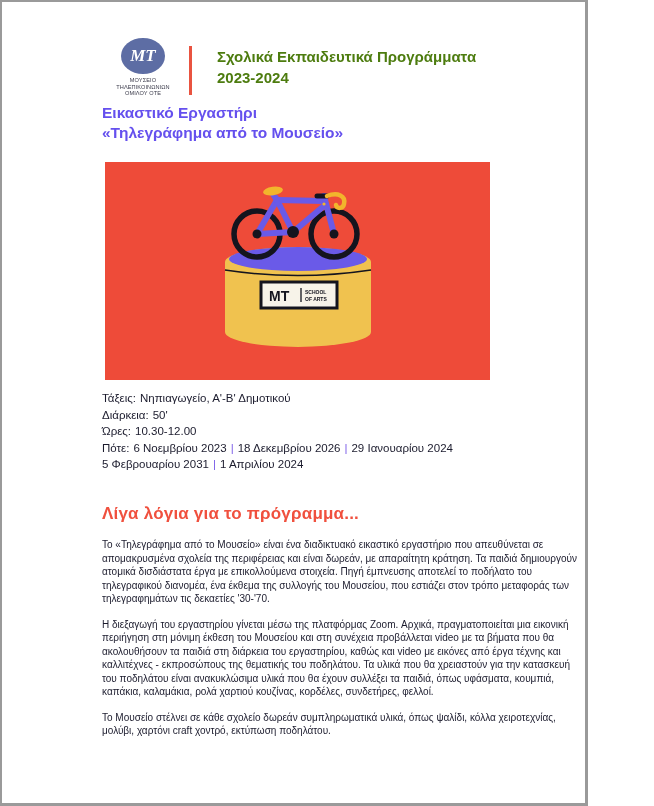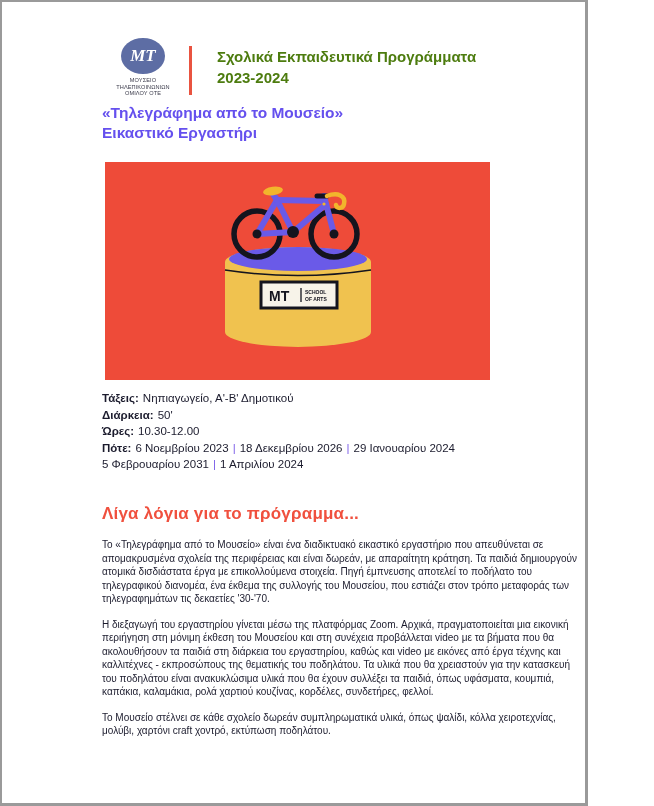--- a/index.html
+++ b/index.html
@@ -33,21 +33,21 @@
   .program-title { position:absolute; left:100px; top:101px; margin:0; font-size:15.5px; font-weight:bold; line-height:20px; color:#6550ee; }
   .program-title span { display:block; }
 
   
   .illustration { position:absolute; left:103px; top:160px; width:385px; height:218px; }
   .illustration svg { display:block; }
   svg text { font-family:"Liberation Sans","DejaVu Sans",sans-serif; }
 
   
   .details { position:absolute; left:100px; top:388px; font-size:11.5px; line-height:16.5px; color:#1b1b2d; white-space:nowrap; }
-  .detail-label { font-weight:bold; margin-right:4px; }
+  .detail-label { font-weight:normal; margin-right:4px; }
   .sep { color:#7a5ce8; margin:0 4px; }
 
   
   .about-heading { position:absolute; left:100px; top:502px; margin:0; font-size:17px; font-weight:bold; letter-spacing:0.2px; color:#f0503e; }
   .about-body { position:absolute; left:100px; top:536px; width:481px; font-size:10px; line-height:13.5px; color:#1b1b2d; }
   .about-body p { margin:0 0 12px; }
 </style>
 </head>
 <body>
 
@@ -62,22 +62,22 @@
   </div>
 
   <div class="header-divider"></div>
 
   <div class="header-title">
     <div>Σχολικά Εκπαιδευτικά Προγράμματα</div>
     <div>2023-2024</div>
   </div>
 
   <h1 class="program-title">
+    <span>Εικαστικό Εργαστήρι</span>
     <span>«Τηλεγράφημα από το Μουσείο»</span>
-    <span>Εικαστικό Εργαστήρι</span>
   </h1>
 
   <div class="illustration">
     <svg viewBox="0 0 385 218" width="385" height="218">
       <rect width="385" height="218" fill="#ee4b39"></rect>
 
       <path d="M120,100 L120,170 A73,15 0 0 0 266,170 L266,100 Z" fill="#f0c24f"></path>
       <ellipse cx="193" cy="100" rx="73" ry="15" fill="#f0c24f"></ellipse>
       <ellipse cx="193" cy="97" rx="69" ry="12" fill="#6a5ae8"></ellipse>
       <path d="M120,108 Q193,119 266,108" stroke="#14141e" stroke-width="1.6" fill="none"></path>

